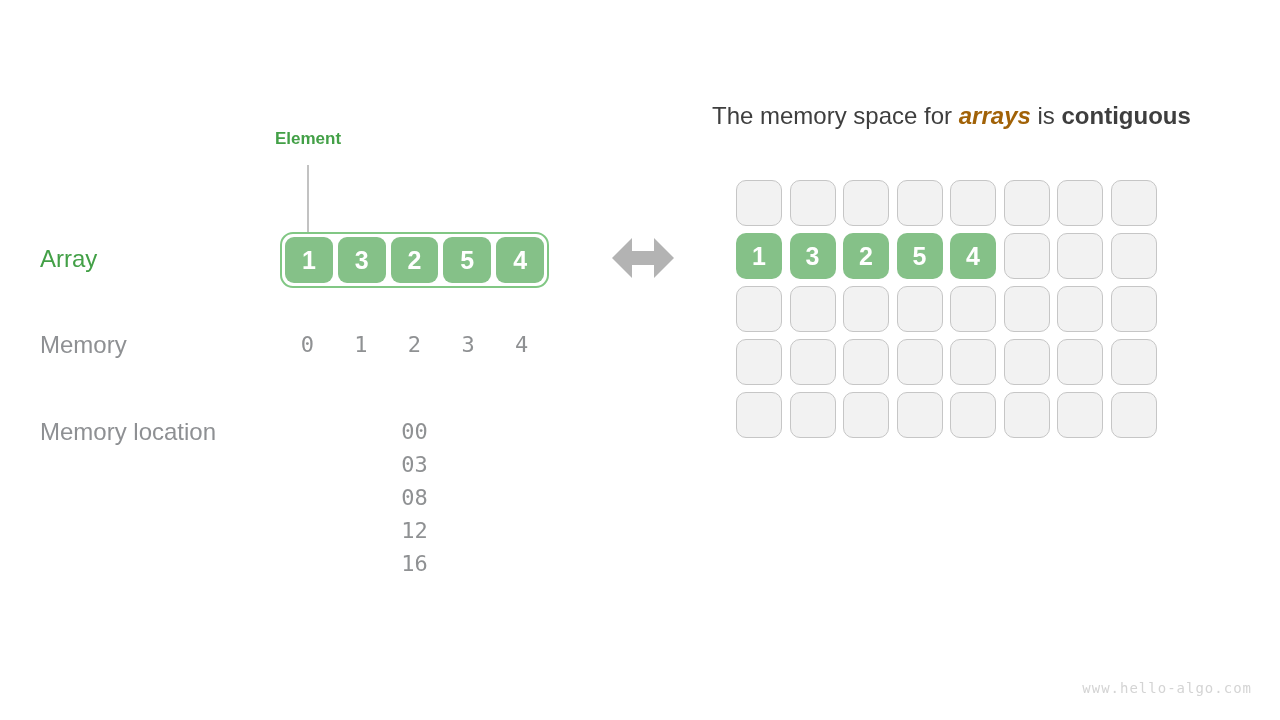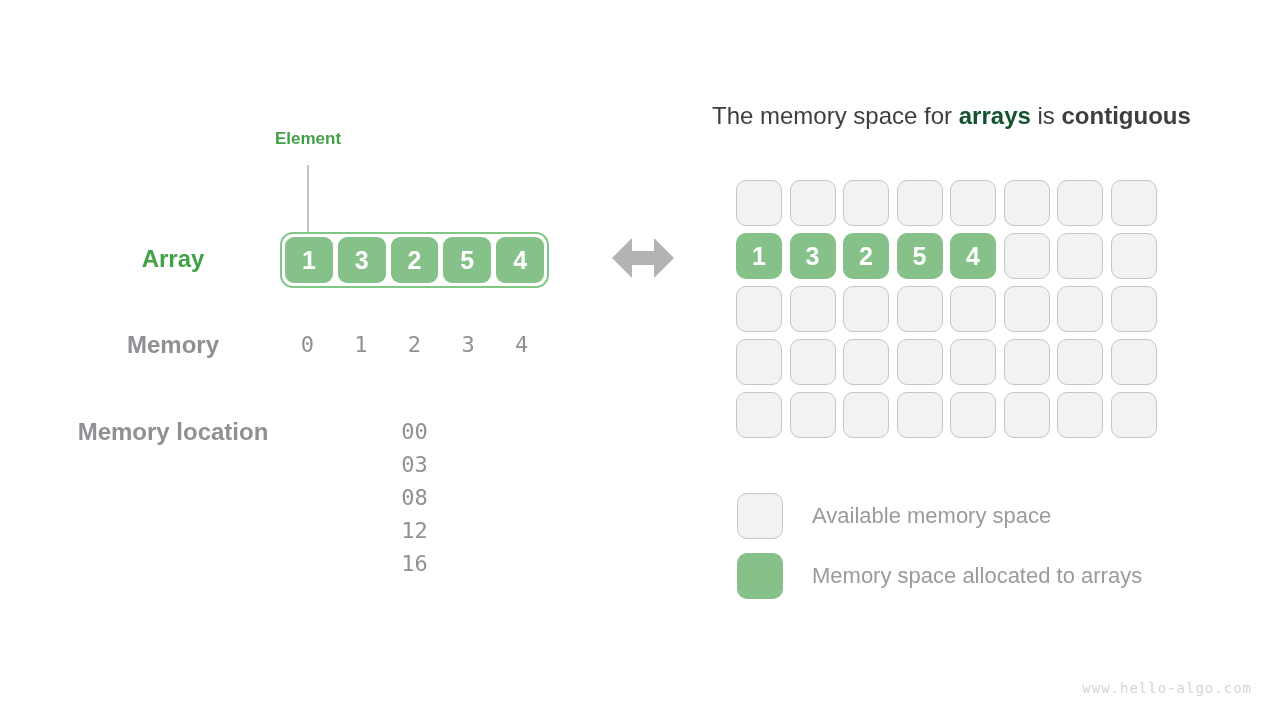--- a/index.html
+++ b/index.html
@@ -22,22 +22,21 @@
   }
   .connector {
     position: absolute;
     left: 307px; top: 165px;
     width: 1.5px; height: 67px;
     background: #c2c2c2;
   }
   .row-label {
     position: absolute;
     left: 40px; width: 266px;
-    text-align: center;
-    font-size: 24px; font-weight: 700;
+    font-size: 24px; font-weight: 400;
     line-height: 28px;
   }
   .row-label.green { color: #43A047; top: 245px; }
   .row-label.gray-a { color: #8e9093; top: 331px; }
   .row-label.gray-b { color: #8e9093; top: 418px; }
 
   .array-box {
     position: absolute;
     left: 280px; top: 232px;
     width: 269px; height: 56px;
@@ -76,21 +75,21 @@
 
   
   .title {
     position: absolute;
     left: 712px; top: 101px;
     white-space: nowrap;
     font-size: 24px;
     color: #3e3e3e;
     line-height: 30px;
   }
-  .title .t-hl { color: #14532d; font-weight: 700; }
+  .title .t-hl { color: #a16207; font-weight: 700; font-style: italic; }
   .title .t-em { font-weight: 700; margin-top: 10px; }
 
   .memory-grid {
     position: absolute;
     left: 736px; top: 180px;
     display: grid;
     grid-template-columns: repeat(8, 46px);
     grid-auto-rows: 46px;
     column-gap: 7.5px;
     row-gap: 7px;
@@ -211,26 +210,16 @@
       <div class="mcell"></div>
       <div class="mcell"></div>
       <div class="mcell"></div>
       <div class="mcell"></div>
       <div class="mcell"></div>
       <div class="mcell"></div>
       <div class="mcell"></div>
       <div class="mcell"></div>
     </div>
 
-  <div class="legend">
-      <div class="legend-row">
-        <div class="swatch available"></div>
-        <div class="legend-label">Available memory space</div>
-      </div>
-      <div class="legend-row">
-        <div class="swatch allocated"></div>
-        <div class="legend-label">Memory space allocated to arrays</div>
-      </div>
-    </div>
 
   <div class="watermark">www.hello-algo.com</div>
 
 </div>
 
 </body></html>

